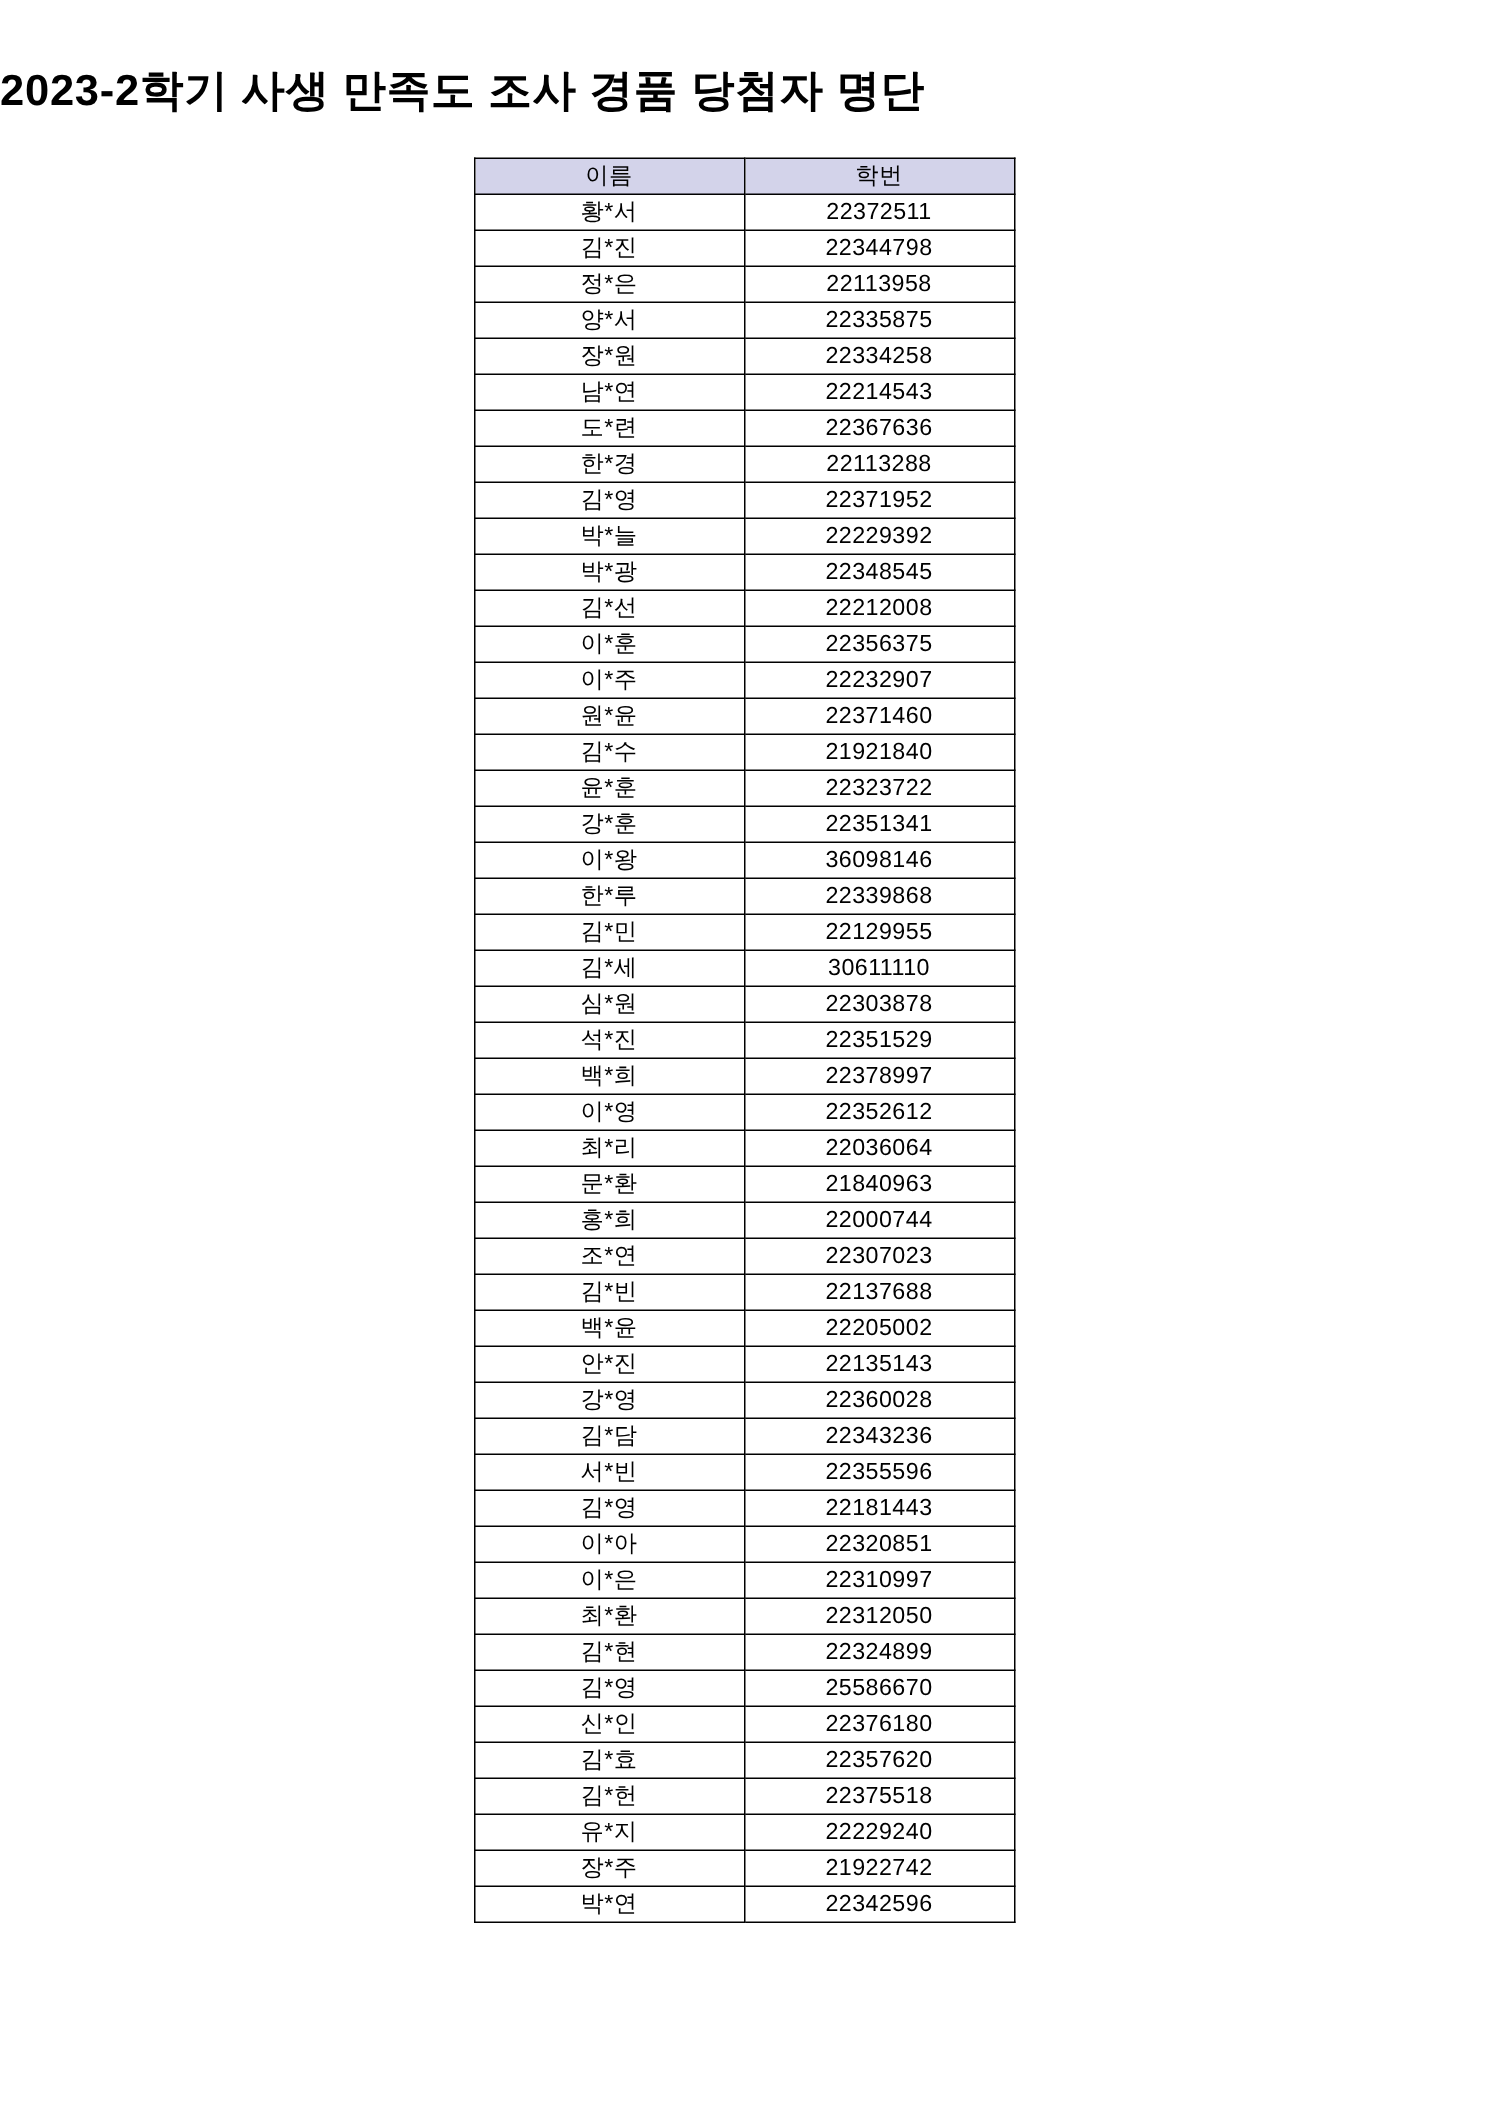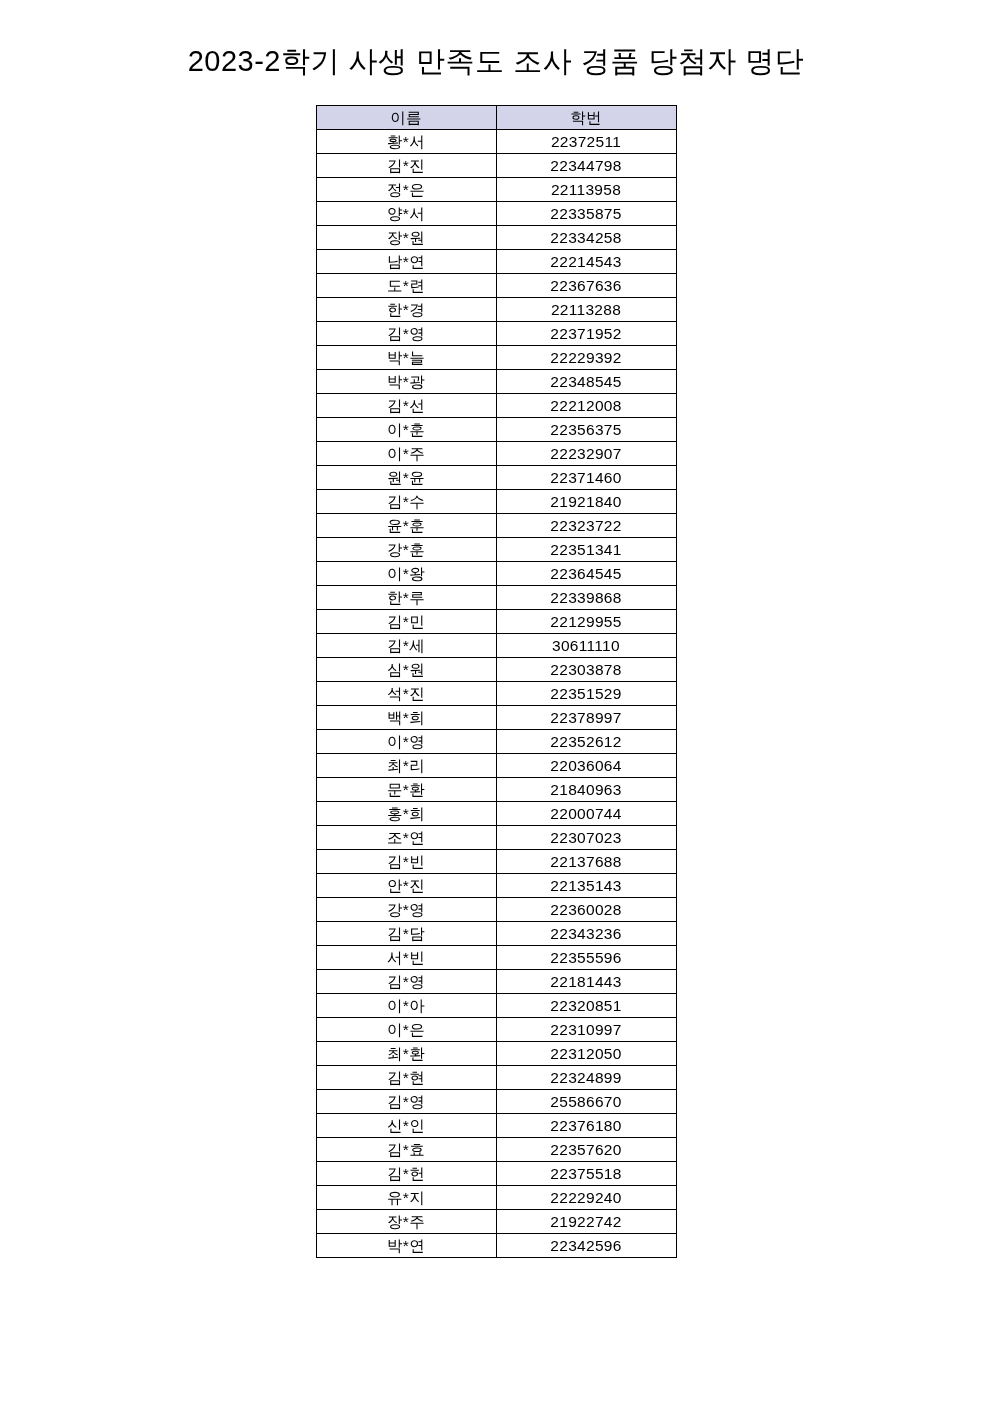--- a/index.html
+++ b/index.html
@@ -17,24 +17,24 @@
   }
   .doc-page {
     width: 992px;
     height: 1403px;
     background: #ffffff;
     position: relative;
   }
   .doc-title {
     margin: 0;
     padding-top: 44px;
-    text-align: center;
+    text-align: left;
     font-size: 29px;
     line-height: 34px;
-    font-weight: normal;
+    font-weight: bold;
     letter-spacing: 0.5px;
     color: #000000;
     font-family: "Liberation Sans", "DejaVu Sans", sans-serif;
   }
   table.winner-table {
     border-collapse: collapse;
     table-layout: fixed;
     width: 360px;
     margin: 27px auto 16px auto;
   }
@@ -142,21 +142,21 @@
         <tr>
           <td>윤*훈</td>
           <td>22323722</td>
         </tr>
         <tr>
           <td>강*훈</td>
           <td>22351341</td>
         </tr>
         <tr>
           <td>이*왕</td>
-          <td>22364545</td>
+          <td>36098146</td>
         </tr>
         <tr>
           <td>한*루</td>
           <td>22339868</td>
         </tr>
         <tr>
           <td>김*민</td>
           <td>22129955</td>
         </tr>
         <tr>
@@ -191,20 +191,24 @@
           <td>홍*희</td>
           <td>22000744</td>
         </tr>
         <tr>
           <td>조*연</td>
           <td>22307023</td>
         </tr>
         <tr>
           <td>김*빈</td>
           <td>22137688</td>
+        </tr>
+        <tr>
+          <td>백*윤</td>
+          <td>22205002</td>
         </tr>
         <tr>
           <td>안*진</td>
           <td>22135143</td>
         </tr>
         <tr>
           <td>강*영</td>
           <td>22360028</td>
         </tr>
         <tr>

